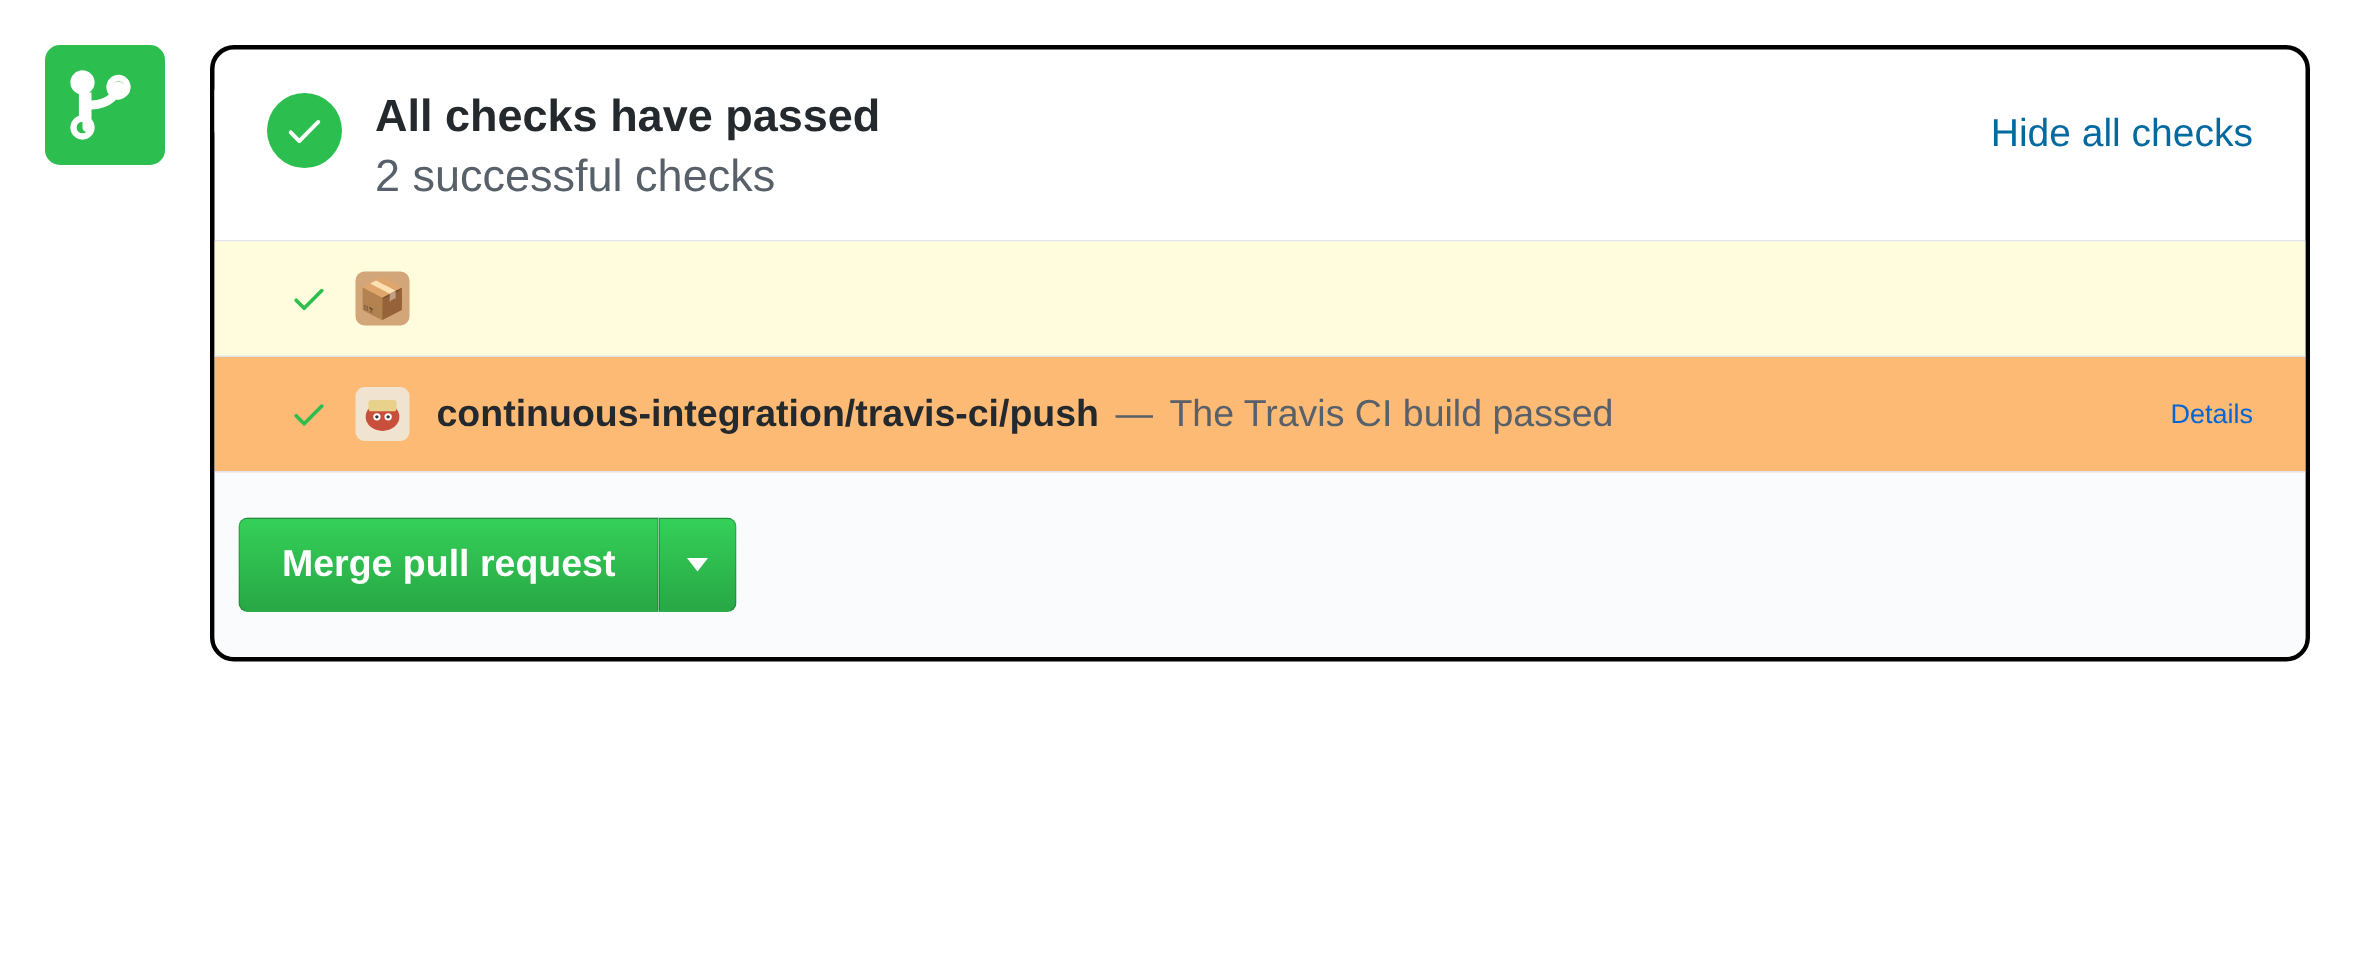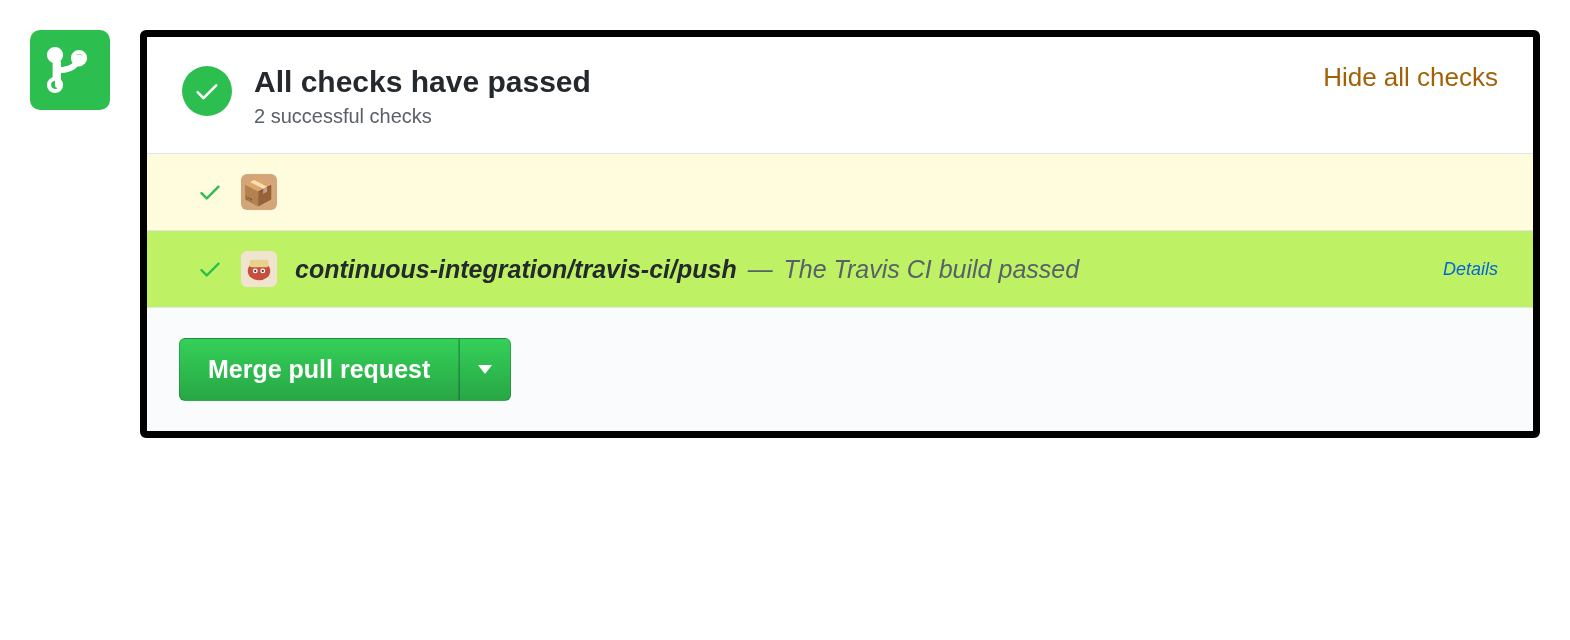--- a/index.html
+++ b/index.html
@@ -20,22 +20,22 @@
     background: #2cbe4e;
     border-radius: 10px;
     display: flex;
     align-items: center;
     justify-content: center;
     flex-shrink: 0;
   }
   .badge svg { width: 48px; height: 48px; }
   .panel {
     flex: 1;
-    border: 7px solid #000000;
-    border-radius: 6px;
+    border: 3px solid #000000;
+    border-radius: 16px;
     position: relative;
     overflow: hidden;
   }
   .panel::before {
     content: "";
     position: absolute;
     left: -12px;
     top: 30px;
     width: 20px;
     height: 20px;
@@ -65,40 +65,41 @@
   }
   .status-circle svg { width: 28px; height: 28px; }
   .section-body { flex: 1; }
   .section-title {
     font-size: 30px;
     font-weight: 600;
     color: #24292e;
     line-height: 1.3;
   }
   .section-sub {
-    font-size: 20px;
+    font-size: 30px;
     color: #586069;
     margin-top: 4px;
   }
   .section-link {
-    color: #a16207;
+    color: #0369a1;
     font-size: 26px;
     text-decoration: none;
     white-space: nowrap;
+    margin-top: 15px;
   }
   .check-row {
     display: flex;
     align-items: center;
     gap: 18px;
     padding: 20px 35px 20px 50px;
     border-bottom: 1px solid #e1e4e8;
     font-size: 25px;
   }
   .check-row.highlight { background: #fffbdd; }
-  .check-row.plain { background: #bef264; font-style: italic; }
+  .check-row.plain { background: #fdba74; }
   .check-icon {
     width: 26px;
     height: 26px;
     flex-shrink: 0;
     display: flex;
     align-items: center;
     justify-content: center;
   }
   .check-icon svg { width: 26px; height: 26px; }
   .avatar {
@@ -122,21 +123,21 @@
     text-overflow: ellipsis;
   }
   .check-text strong { color: #24292e; font-weight: 600; }
   .check-text .dash { margin: 0 4px; }
   .details-link {
     color: #0366d6;
     font-size: 18px;
     text-decoration: none;
   }
   .merge-footer {
-    padding: 30px 32px;
+    padding: 30px 16px;
     background: #fafbfc;
     display: flex;
   }
   .btn-group { display: flex; }
   .btn {
     background: linear-gradient(#34d058, #28a745);
     border: 1px solid rgba(27,31,35,0.2);
     color: #fff;
     font-size: 25px;
     font-weight: 600;

